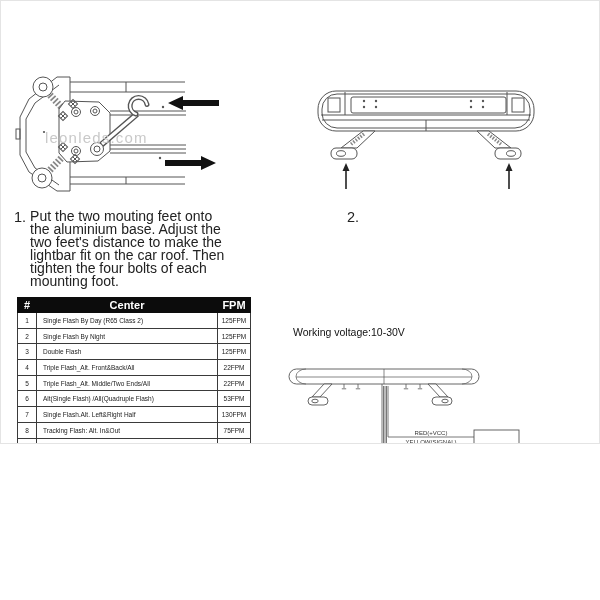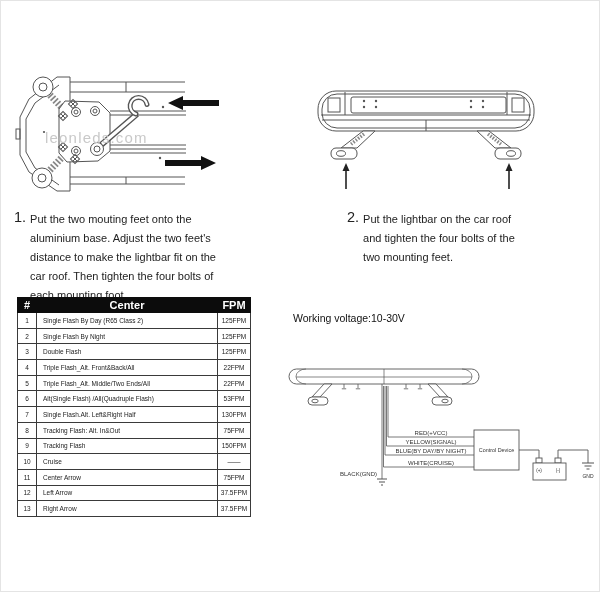--- a/index.html
+++ b/index.html
@@ -1,41 +1,41 @@
 <!DOCTYPE html>
 <html><head>
 <meta charset="utf-8">
 <style>
   * { margin:0; padding:0; box-sizing:border-box; }
   html,body { background:#fff; }
   body { width:600px; height:600px; font-family:"Liberation Sans","DejaVu Sans",sans-serif; }
-  .page { position:relative; width:600px; height:592px; background:#fff; overflow:hidden; border:1px solid #e4e4e4; }
+  .page { position:relative; width:600px; height:444px; background:#fff; overflow:hidden; border:1px solid #e4e4e4; }
   .draw { position:absolute; }
   .tl { left:12px; top:58px; }
   .tr { left:300px; top:62px; }
   .wd { left:285px; top:350px; }
   .watermark { position:absolute; left:44px; top:128px; font-size:15px; letter-spacing:1.2px; color:#c9c9c9; z-index:3; }
   .instr { position:absolute; display:flex; align-items:flex-start; color:#222; }
   .i1 { left:13px; top:209px; width:232px; }
   .i2 { left:346px; top:209px; width:195px; }
   .instr .num { font-size:14.5px; line-height:14px; margin-right:4px; }
-  .instr .itext { font-size:11px; line-height:19px; }
+  .instr .itext { font-size:14px; line-height:13px; }
   .i1 .itext { width:202px; }
   .i2 .itext { width:160px; }
   .ptable { position:absolute; left:16px; top:296px; width:233px; border-collapse:collapse; table-layout:fixed; }
   .ptable th,.ptable td { border:1px solid #3a3a3a; }
   .ptable thead th { background:#0c0c0c; color:#fff; height:15px; font-weight:bold; font-size:11px; border-color:#0c0c0c; }
   th.c-num { width:19px; font-size:10px; }
   th.c-pat { width:181px; }
   th.c-fpm { width:33px; }
   .ptable td { height:15.7px; font-size:6.5px; color:#222; }
   td.col-num { text-align:center; }
   td.col-pattern { padding-left:6px; }
   td.col-fpm { text-align:center; }
-  .specs { position:absolute; left:292px; top:311px; font-size:10.5px; line-height:12.5px; color:#111; }
+  .specs { position:absolute; left:292px; top:325px; font-size:10.5px; line-height:12.5px; color:#111; }
   svg text { font-family:"Liberation Sans","DejaVu Sans",sans-serif; fill:#333; }
 </style>
 </head>
 <body>
 
 <div class="page">
 
   <svg class="draw tl" width="212" height="148" viewBox="0 0 212 148">
     <g stroke="#555" fill="none" stroke-width="1">
 
@@ -155,21 +155,20 @@
       </g>
     </g>
   </svg>
 
   <div class="instr i1">
     <span class="num">1.</span>
     <span class="itext">Put the two mouting feet onto the aluminium base. Adjust the two feet's distance to make the lightbar fit on the car roof. Then tighten the four bolts of each mounting foot.</span>
   </div>
   <div class="instr i2">
     <span class="num">2.</span>
-    <span class="itext">Put the lightbar on the car roof and tighten the four bolts of the two mounting feet.</span>
   </div>
 
   <table class="ptable">
     <thead>
       <tr>
         <th class="c-num">#</th>
         <th class="c-pat">Center</th>
         <th class="c-fpm">FPM</th>
       </tr>
     </thead>

